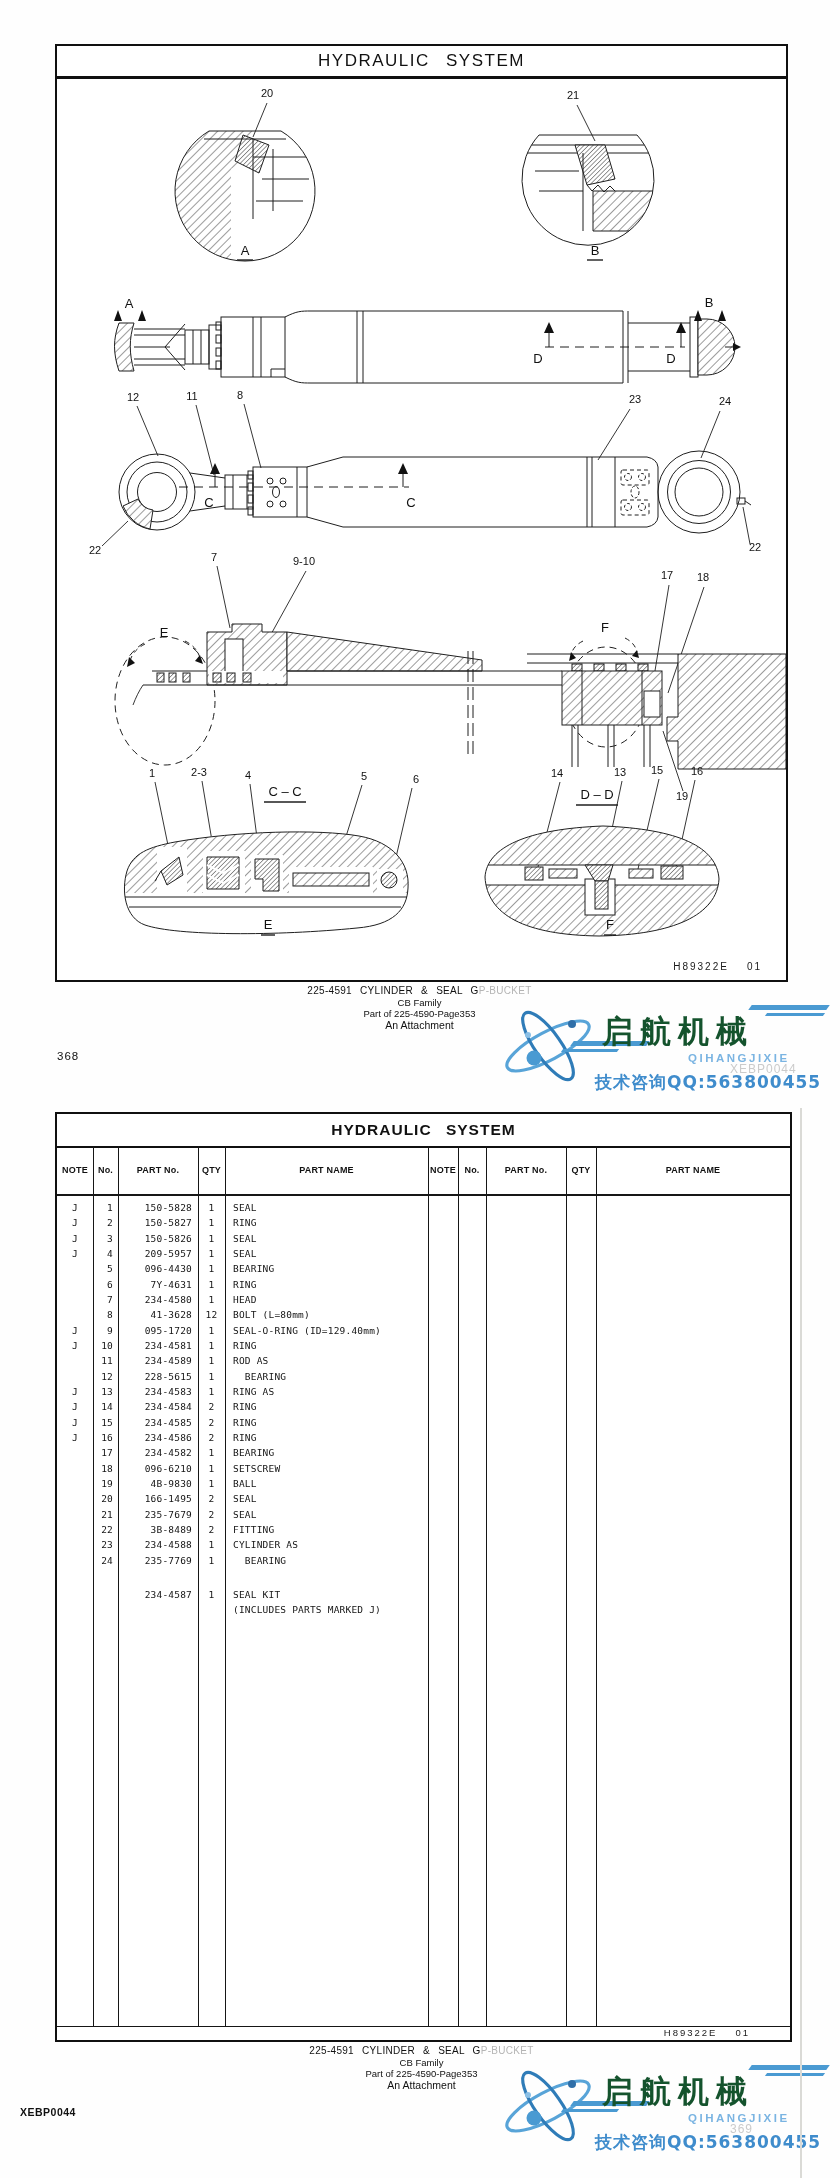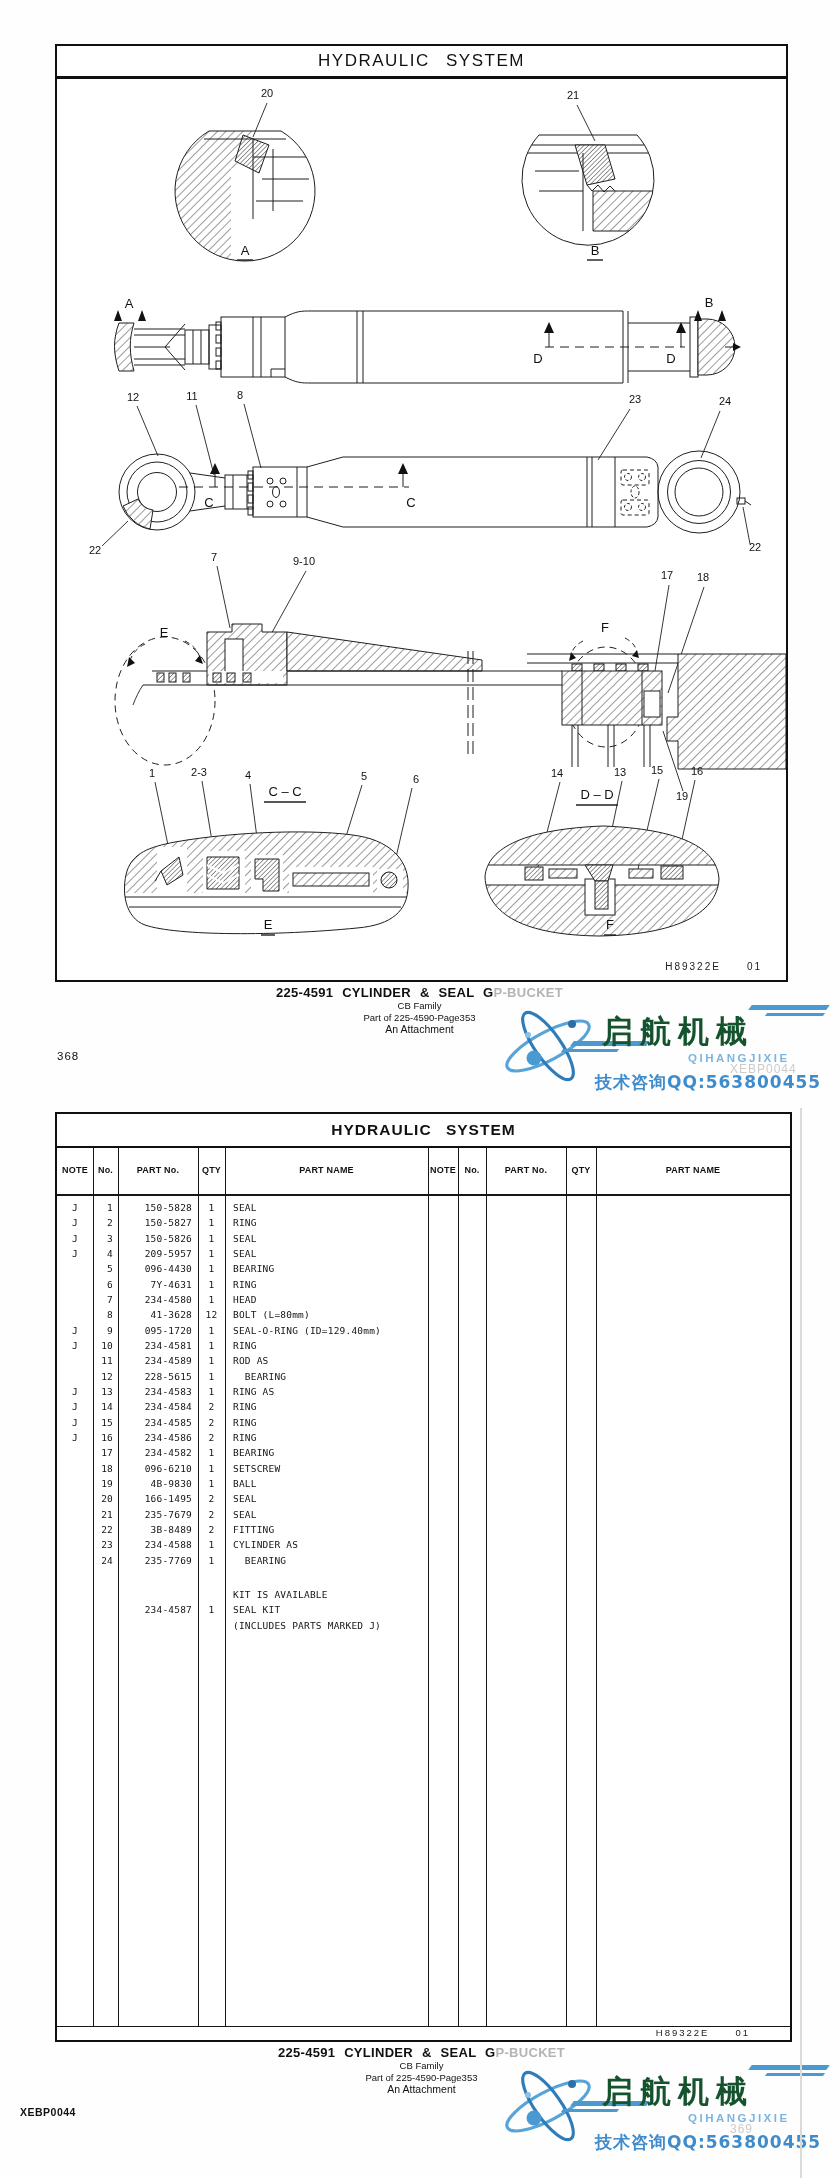--- a/index.html
+++ b/index.html
@@ -7,27 +7,27 @@
           font-family:"Liberation Sans",sans-serif;color:#111;}
   .frame{position:absolute;border:2px solid #101010;background:#fff;}
   .frame1{left:55px;top:44px;width:729px;height:934px;}
   .frame2{left:55px;top:1112px;width:733px;height:926px;}
   .titlebar1{position:absolute;left:0;right:0;top:0;height:30px;border-bottom:3px solid #101010;text-align:center;}
   .titlebar1 span{font-size:17px;letter-spacing:1.5px;word-spacing:10px;line-height:30px;}
   .titlebar2{position:absolute;left:0;right:0;top:0;height:32px;border-bottom:2px solid #101010;text-align:center;}
   .titlebar2 span{font-size:15.5px;font-weight:bold;letter-spacing:1px;word-spacing:9px;line-height:32px;}
   .drawing{position:absolute;left:0;top:33px;}
   .doccode{font-size:10px;letter-spacing:2px;color:#1a1a1a;white-space:nowrap;}
-  .doccode .rev{margin-left:26px;}
+  .doccode .rev{margin-left:18px;}
   .doccode1{position:absolute;right:24px;bottom:8px;}
   .doccode2{position:absolute;right:40px;top:913px;font-size:9.5px;}
   .caption{position:absolute;text-align:center;line-height:1.18;color:#101010;}
   .caption1{left:55px;top:985px;width:729px;}
   .caption2{left:55px;top:2045px;width:733px;}
-  .cap-line1{font-size:13px;font-weight:bold;letter-spacing:0.3px;word-spacing:5px;}
+  .cap-line1{font-size:10px;font-weight:normal;letter-spacing:0.3px;word-spacing:5px;}
   .cap-grey{color:#b4b4b4;}
   .cap-line2,.cap-line3{font-size:9.5px;}
   .cap-line4{font-size:10.5px;}
   .pagenum{position:absolute;left:57px;top:1050px;font-size:11.5px;letter-spacing:1px;text-align:center;}
   .xebp{position:absolute;left:20px;top:2106px;font-size:10.5px;letter-spacing:0.5px;font-weight:bold;}
   
   .wm{position:absolute;width:345px;height:100px;}
   .wm1{left:498px;top:995px;}
   .wm2{left:498px;top:2055px;}
   .wm-atom{position:absolute;left:0;top:6px;}
@@ -601,27 +601,20 @@
           <span class="pc pc0"></span>
           <span class="pc pc1">24</span>
           <span class="pc pc2">235-7769</span>
           <span class="pc pc3">1</span>
           <span class="pc pc4">  BEARING</span>
         </div>
         <div class="rowgap"></div>
         <div class="prow">
           <span class="pc pc0"></span>
           <span class="pc pc1"></span>
-          <span class="pc pc2"></span>
-          <span class="pc pc3"></span>
-          <span class="pc pc4">KIT IS AVAILABLE</span>
-        </div>
-        <div class="prow">
-          <span class="pc pc0"></span>
-          <span class="pc pc1"></span>
           <span class="pc pc2">234-4587</span>
           <span class="pc pc3">1</span>
           <span class="pc pc4">SEAL KIT</span>
         </div>
         <div class="prow">
           <span class="pc pc0"></span>
           <span class="pc pc1"></span>
           <span class="pc pc2"></span>
           <span class="pc pc3"></span>
           <span class="pc pc4">(INCLUDES PARTS MARKED J)</span>

